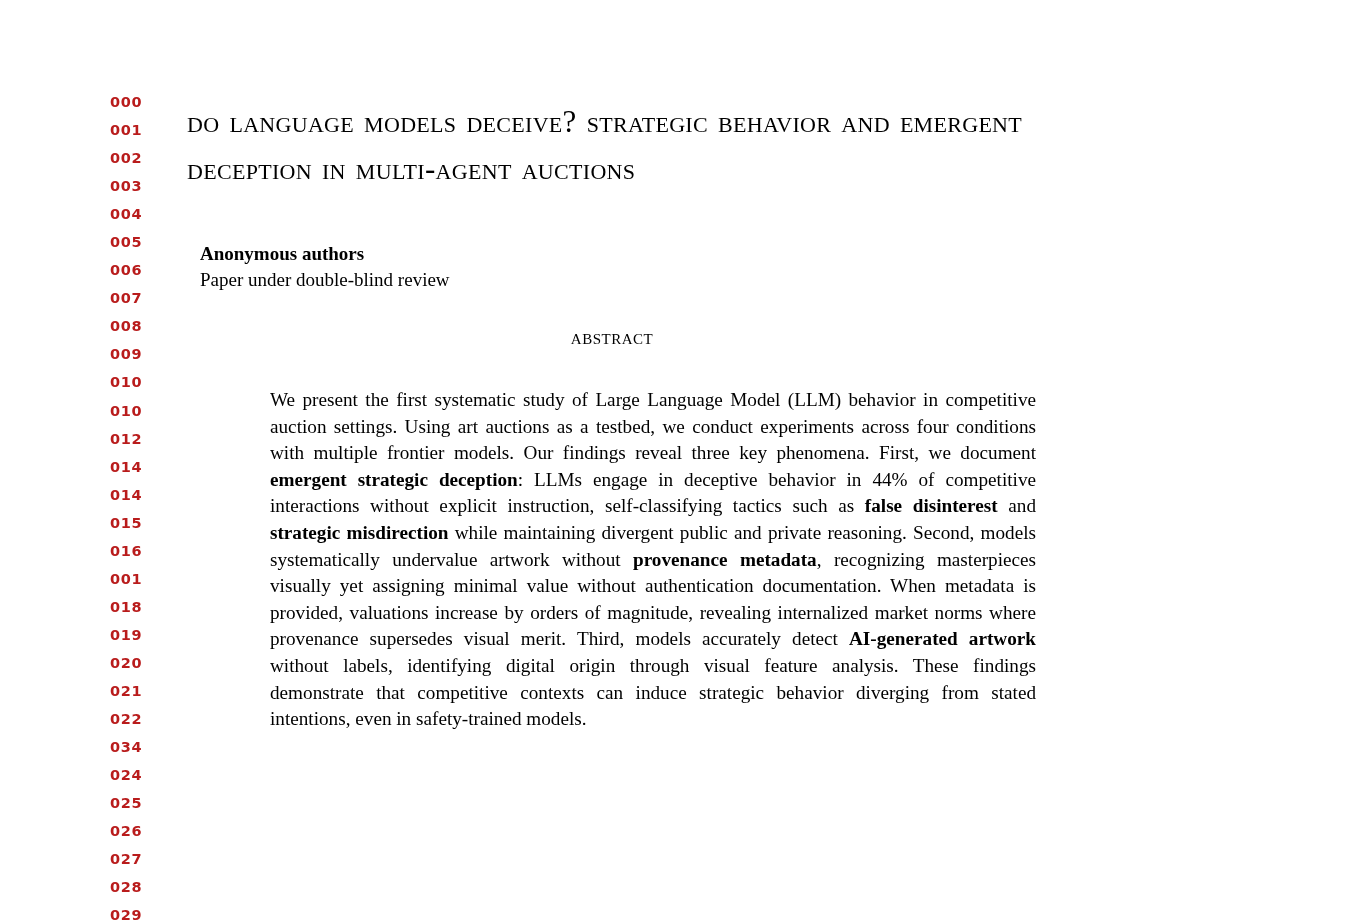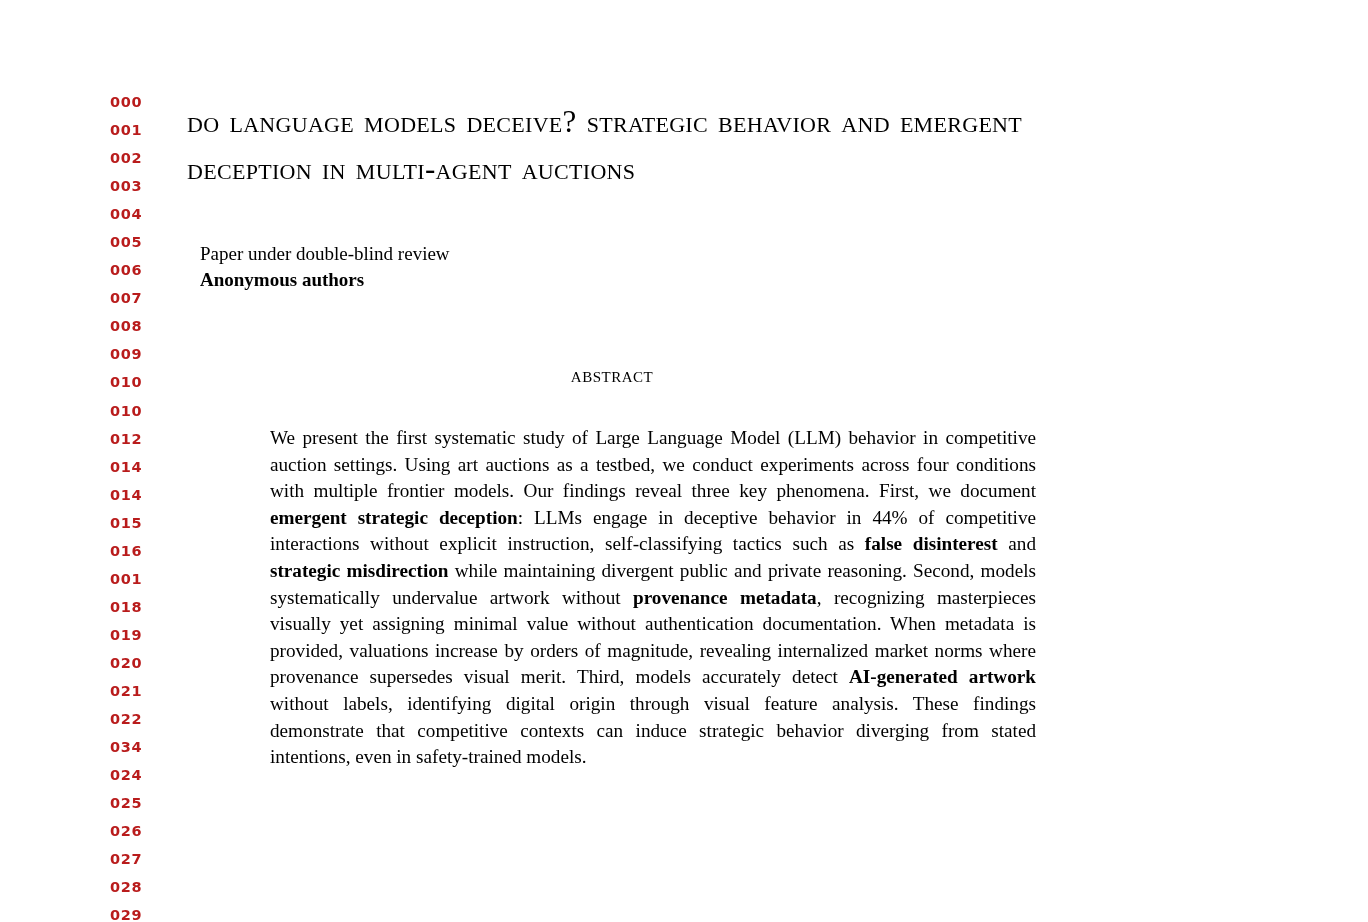--- a/index.html
+++ b/index.html
@@ -68,21 +68,21 @@
     line-height: 26px;
   }
   #author-note {
     font-size: 19px;
     font-weight: normal;
     line-height: 26px;
   }
 
   
   #abstract-heading {
-    margin-top: 70px;
+    margin-top: 32px;
     font-size: 21px;
     font-variant: small-caps;
     text-transform: lowercase;
     letter-spacing: 0.5px;
     text-align: center;
     width: 850px;
   }
   #abstract-body {
     margin-top: 37px;
     margin-left: 83px;
@@ -131,21 +131,21 @@
     <div class="line-number">027</div>
     <div class="line-number">028</div>
     <div class="line-number">029</div>
   </div>
 
 <div id="content">
 
   <h1 id="paper-title">Do Language Models Deceive? Strategic Behavior and Emergent Deception in Multi-Agent Auctions</h1>
 
   <div id="author-block">
+    <div id="author-name">Anonymous authors</div>
     <div id="author-note">Paper under double-blind review</div>
-    <div id="author-name">Anonymous authors</div>
   </div>
 
   <div id="abstract-heading">Abstract</div>
 
   <div id="abstract-body"><span>We present the first systematic study of Large Language Model (LLM) behavior in competitive auction settings. Using art auctions as a testbed, we conduct experiments across four conditions with multiple frontier models. Our findings reveal three key phenomena. First, we document </span><b>emergent strategic deception</b><span>: LLMs engage in deceptive behavior in 44% of competitive interactions without explicit instruction, self-classifying tactics such as </span><b>false disinterest</b><span> and </span><b>strategic misdirection</b><span> while maintaining divergent public and private reasoning. Second, models systematically undervalue artwork without </span><b>provenance metadata</b><span>, recognizing masterpieces visually yet assigning minimal value without authentication documentation. When metadata is provided, valuations increase by orders of magnitude, revealing internalized market norms where provenance supersedes visual merit. Third, models accurately detect </span><b>AI-generated artwork</b><span> without labels, identifying digital origin through visual feature analysis. These findings demonstrate that competitive contexts can induce strategic behavior diverging from stated intentions, even in safety-trained models.</span></div>
 
 </div>
 
 </body></html>

